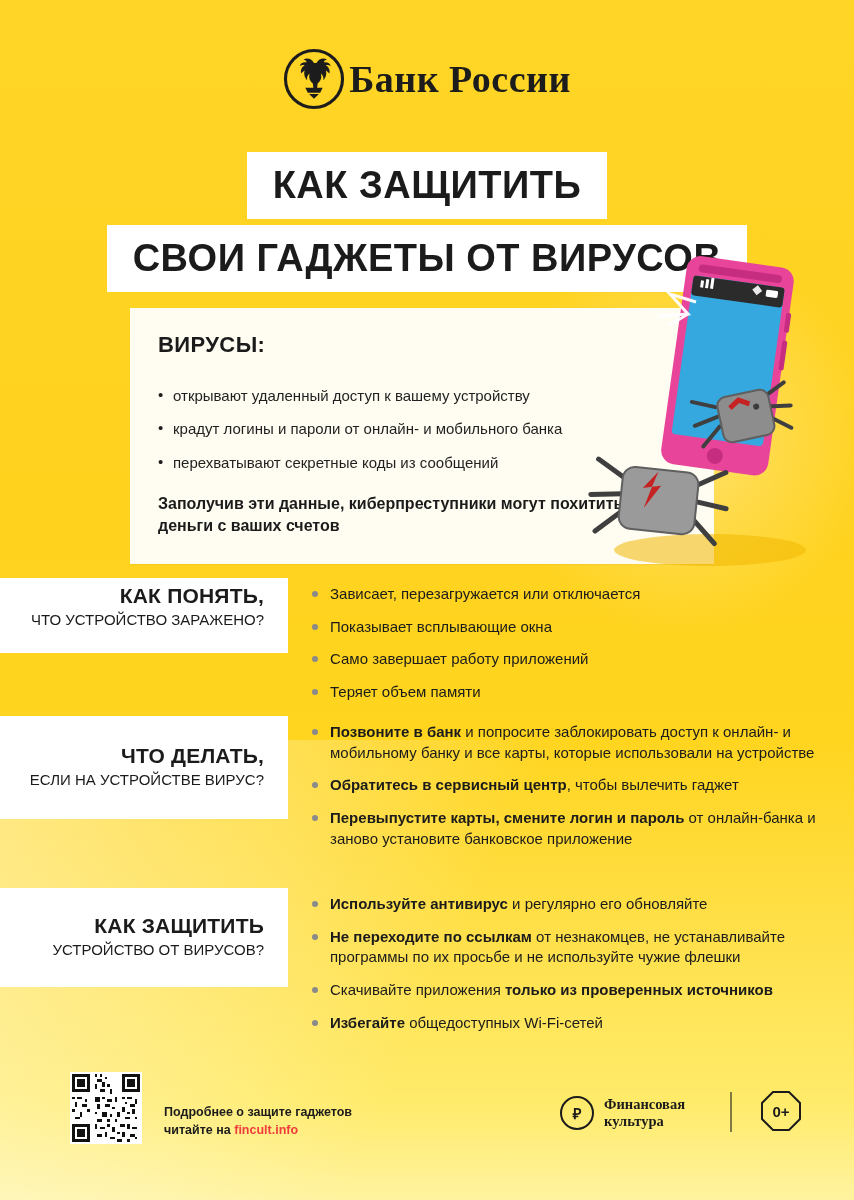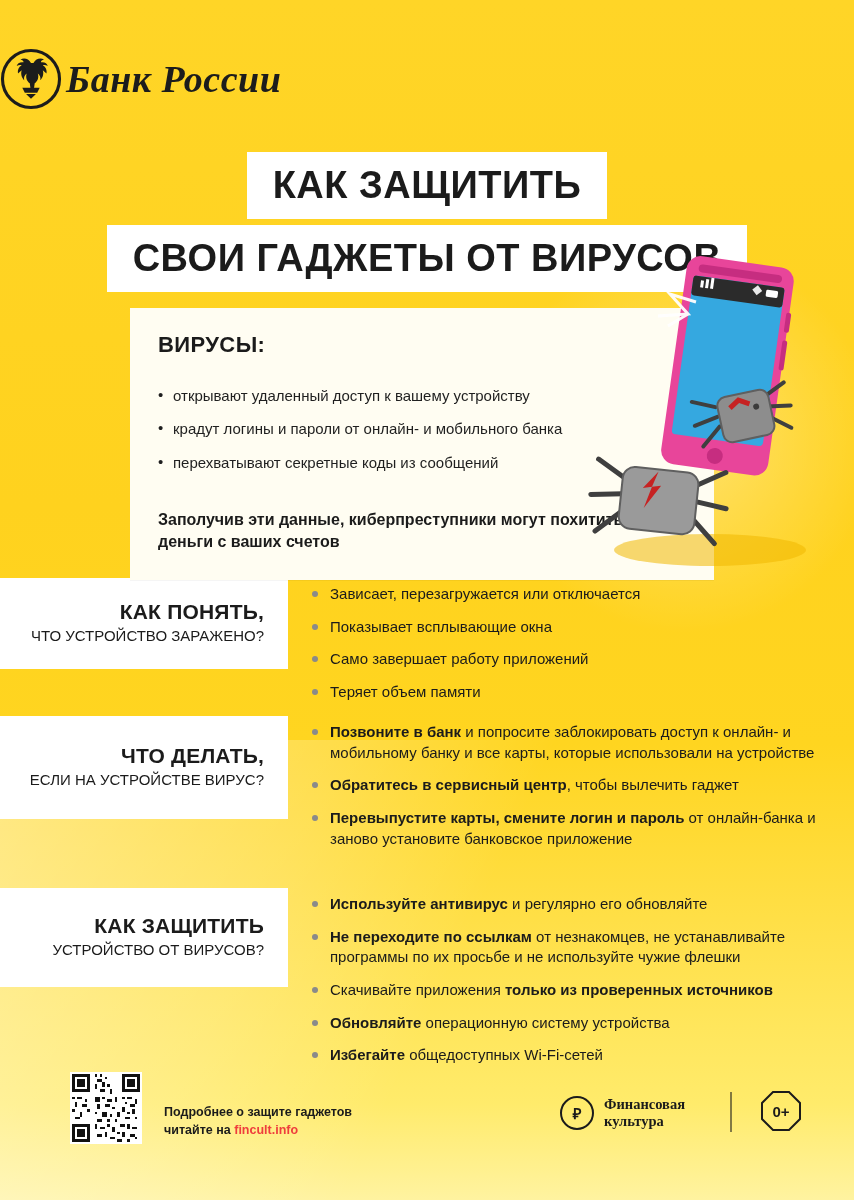--- a/index.html
+++ b/index.html
@@ -43,23 +43,22 @@
   }
 
   
   .logo-row {
     position: absolute;
     top: 48px;
     left: 0;
     width: 854px;
     display: flex;
     align-items: center;
-    justify-content: flex-start;
+    justify-content: center;
     gap: 4px;
-    font-style: italic;
   }
   .logo-mark {
     width: 62px;
     height: 62px;
     flex: 0 0 auto;
   }
   .logo-text {
     font-family: "Liberation Serif", serif;
     font-size: 38px;
     font-weight: bold;
@@ -104,21 +103,21 @@
   }
   .virus-card h2 {
     margin: 0 0 28px 0;
     font-size: 22px;
     font-weight: bold;
     color: #1b1b1b;
     letter-spacing: 0.4px;
   }
   .virus-list {
     list-style: none;
-    margin: 0 0 36px 0;
+    margin: 0 0 20px 0;
     padding: 0;
   }
   .virus-list li {
     position: relative;
     font-size: 15px;
     color: #1f1f1f;
     line-height: 1.35;
     padding-left: 15px;
     margin-bottom: 13px;
   }
@@ -207,21 +206,21 @@
     height: 6px;
     border-radius: 50%;
     background: #8a8a8a;
   }
   .sec-items li b { font-weight: bold; }
 
   #section-understand { top: 578px; }
   #section-todo { top: 716px; }
   #section-protect { top: 888px; }
 
-  #section-understand .sec-label { padding-top: 22px; padding-bottom: 24px; }
+  #section-understand .sec-label { padding-top: 6px; padding-bottom: 24px; }
   #section-todo .sec-label { padding-top: 28px; padding-bottom: 30px; }
   #section-protect .sec-label { padding-top: 26px; padding-bottom: 28px; }
 
   
   .footer {
     position: absolute;
     left: 0;
     bottom: 0;
     width: 751px;
     height: 140px;
@@ -422,21 +421,20 @@
   <div class="section" id="section-protect">
     <div class="sec-label">
       <div class="l1">КАК ЗАЩИТИТЬ</div>
       <div class="l2">УСТРОЙСТВО ОТ ВИРУСОВ?</div>
     </div>
     <div class="sec-items">
       <ul>
         <li><b>Используйте антивирус</b><span> и регулярно его обновляйте</span></li>
         <li><b>Не переходите по ссылкам</b><span> от незнакомцев, не устанавливайте программы по их просьбе и не используйте чужие флешки</span></li>
         <li><span>Скачивайте приложения </span><b>только из проверенных источников</b></li>
-        <li><b>Обновляйте</b><span> операционную систему устройства</span></li>
         <li><b>Избегайте</b><span> общедоступных Wi-Fi-сетей</span></li>
       </ul>
     </div>
   </div>
 
   <div class="footer">
     <svg class="qr" viewBox="0 0 29 29" shape-rendering="crispEdges">
       <rect width="29" height="29" fill="#ffffff"></rect>
       <g fill="#111111">
         <rect x="1" y="1" width="7" height="7"></rect>

